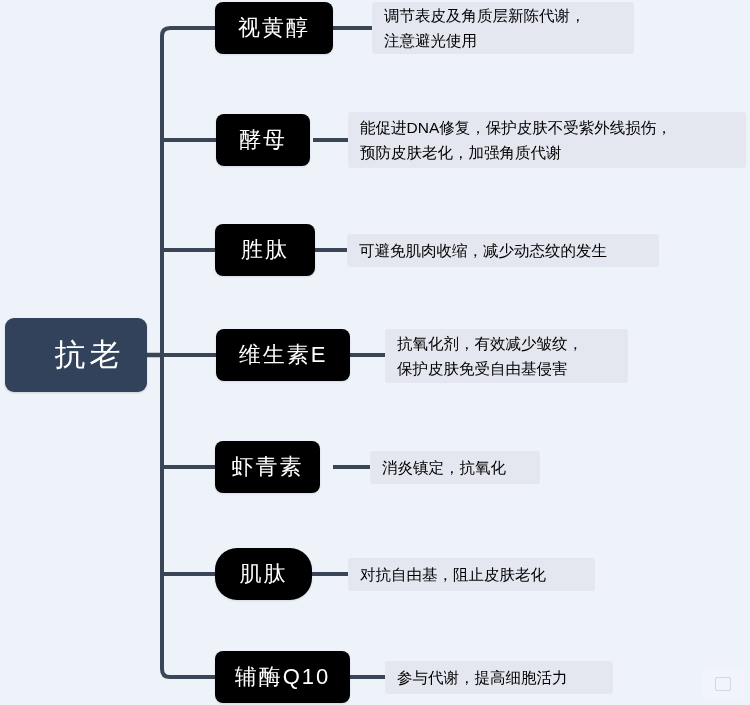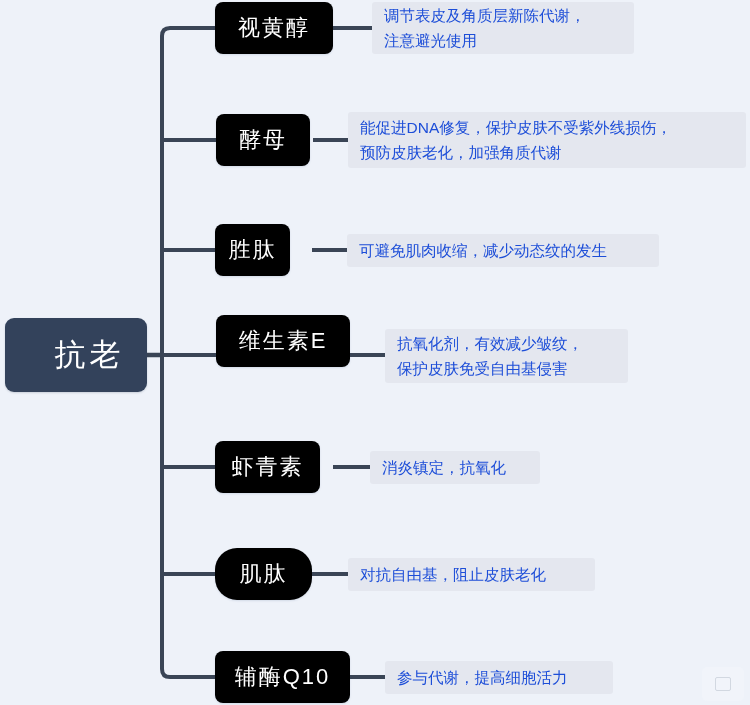--- a/index.html
+++ b/index.html
@@ -51,21 +51,21 @@
   .node-branch {
     background: #000000;
     font-size: 22px;
     letter-spacing: 2px;
     box-shadow: 0 1px 2px rgba(70,95,140,0.15);
   }
   .desc {
     position: absolute;
     box-sizing: border-box;
     background: #e4e7ef;
-    color: #1d4ed8;
+    color: #000000;
     font-size: 15.5px;
     line-height: 25px;
     padding: 6px 12px 6px 12px;
     border-radius: 3px;
     white-space: pre;
     display: flex;
     flex-direction: column;
     justify-content: center;
   }
   .desc-line {
@@ -133,28 +133,28 @@
   </div>
 
   <div class="node node-branch" style="left:216px; top:114px; width:94px; height:52px;">
     <span>酵母</span>
   </div>
   <div class="desc" style="left:348px; top:112px; width:398px; height:56px;">
     <span class="desc-line">能促进DNA修复，保护皮肤不受紫外线损伤，</span>
     <span class="desc-line">预防皮肤老化，加强角质代谢</span>
   </div>
 
-  <div class="node node-branch" style="left:215px; top:224px; width:75px; height:52px;">
+  <div class="node node-branch" style="left:215px; top:224px; width:100px; height:52px;">
     <span>胜肽</span>
   </div>
   <div class="desc" style="left:347px; top:234px; width:312px; height:33px;">
     <span class="desc-line">可避免肌肉收缩，减少动态纹的发生</span>
   </div>
 
-  <div class="node node-branch" style="left:216px; top:315px; width:134px; height:52px;">
+  <div class="node node-branch" style="left:216px; top:329px; width:134px; height:52px;">
     <span>维生素E</span>
   </div>
   <div class="desc" style="left:385px; top:329px; width:243px; height:54px;">
     <span class="desc-line">抗氧化剂，有效减少皱纹，</span>
     <span class="desc-line">保护皮肤免受自由基侵害</span>
   </div>
 
   <div class="node node-branch" style="left:215px; top:441px; width:105px; height:52px;">
     <span>虾青素</span>
   </div>

